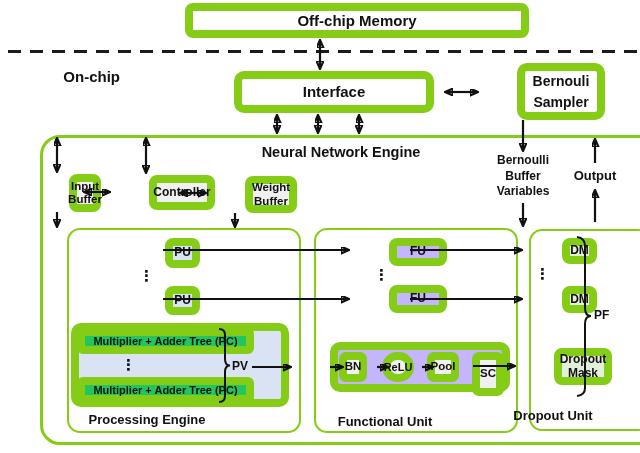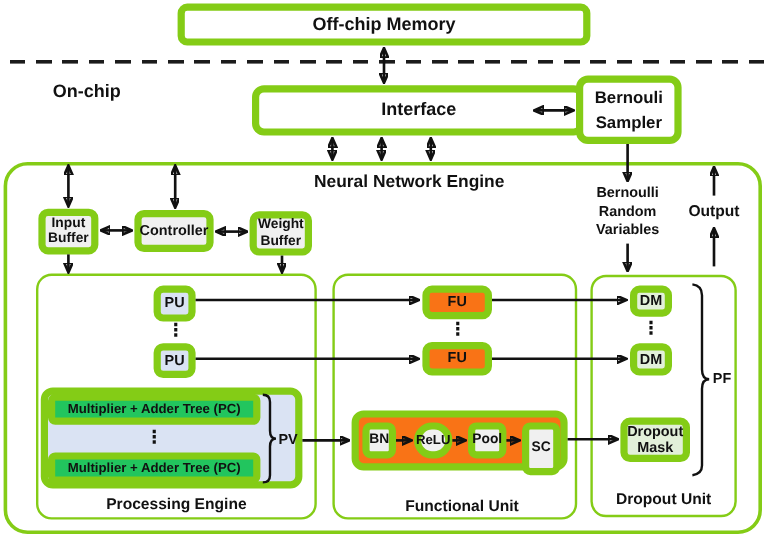--- a/index.html
+++ b/index.html
@@ -3,31 +3,31 @@
 <meta charset="utf-8">
 <style>
   html,body{margin:0;padding:0;background:#fff;}
   .canvas{
     position:relative;width:640px;height:453px;background:#ffffff;
     font-family:"Liberation Sans","DejaVu Sans",sans-serif;
     font-weight:bold;color:#111;overflow:hidden;
   }
   .box{
     position:absolute;box-sizing:border-box;
-    border:6px solid #84cc16;border-radius:8px;background:#fff;
+    border:8px solid #84cc16;border-radius:8px;background:#fff;
     display:flex;align-items:center;justify-content:center;
-    text-align:center;line-height:1.15;
+    text-align:center;line-height:1.15;margin-left:37px;
   }
   .lbl{position:absolute;box-sizing:border-box;text-align:center;line-height:1.2;}
   .section{border-width:2.5px;border-radius:13px;background:#fff;}
   .engine{border-width:3px;border-radius:20px;background:#fff;}
   .gray{background:#f0f0f0;}
   .blue-light{background:#dae3f3;}
   .blue-mid{background:#22c55e;}
-  .cream{background:#f97316;}
+  .cream{background:#c4b5fd;}
   .green{background:#e2f0d9;}
   .dots{
     position:absolute;width:14px;text-align:center;
     font-size:15px;line-height:1;color:#111;font-weight:bold;
   }
   .dashline{
     position:absolute;height:3px;
     background:repeating-linear-gradient(90deg,#1b1b1b 0 13px,transparent 13px 22px);
   }
   svg.wires{position:absolute;left:0;top:0;pointer-events:none;}
@@ -36,35 +36,35 @@
 </style>
 </head>
 <body>
 
 <div class="canvas">
 
   <div class="box" style="left:148px;top:3px;width:344px;height:35px;font-size:15px;">Off-chip Memory</div>
 
   <div class="dashline" style="left:8px;top:50px;width:630px;"></div>
 
-  <div class="lbl" style="left:44px;top:68px;width:76px;font-size:15px;text-align:left;">On-chip</div>
+  <div class="lbl" style="left:44px;top:68px;width:76px;font-size:15px;text-align:right;">On-chip</div>
 
-  <div class="box" style="left:210px;top:71px;width:278px;height:42px;font-size:15px;border-radius:10px;">Interface</div>
+  <div class="box" style="left:197px;top:71px;width:200px;height:42px;font-size:15px;border-radius:10px;">Interface</div>
 
   <div class="box" style="left:480px;top:63px;width:88px;height:57px;font-size:14px;border-radius:10px;line-height:1.45;padding:0 23px;">Bernouli Sampler</div>
 
   <div class="box engine" style="left:3px;top:135px;width:632px;height:310px;"></div>
 
   <div class="lbl" style="left:241px;top:144px;width:200px;font-size:14.5px;">Neural Network Engine</div>
 
-  <div class="box gray" style="left:32px;top:174px;width:50px;height:38px;font-size:11.5px;">Input Buffer</div>
+  <div class="box gray" style="left:32px;top:174px;width:32px;height:38px;font-size:11.5px;">Input Buffer</div>
   <div class="box gray" style="left:208px;top:176px;width:52px;height:37px;font-size:11.5px;">Weight Buffer</div>
   <div class="box gray" style="left:112px;top:175px;width:66px;height:35px;font-size:12px;">Controller</div>
 
-  <div class="lbl" style="left:490px;top:153px;width:66px;font-size:12px;line-height:1.3;">Bernoulli Random Variables</div>
+  <div class="lbl" style="left:490px;top:153px;width:66px;font-size:12px;line-height:1.3;">Bernoulli Buffer Variables</div>
   <div class="lbl" style="left:570px;top:168px;width:50px;font-size:13px;">Output</div>
 
   <div class="box section" style="left:30px;top:228px;width:234px;height:205px;"></div>
 
   <div class="box blue-light" style="left:128px;top:238px;width:35px;height:30px;font-size:12px;">PU</div>
   <div class="dots" style="left:139px;top:268px;">⋮</div>
   <div class="box blue-light" style="left:128px;top:286px;width:35px;height:29px;font-size:12px;">PU</div>
 
   <div class="box blue-light" style="left:34px;top:323px;width:218px;height:84px;border-radius:10px;"></div>
   <div class="box blue-mid" style="left:40px;top:328px;width:177px;height:26px;font-size:11px;border-radius:6px;">Multiplier + Adder Tree (PC)</div>

